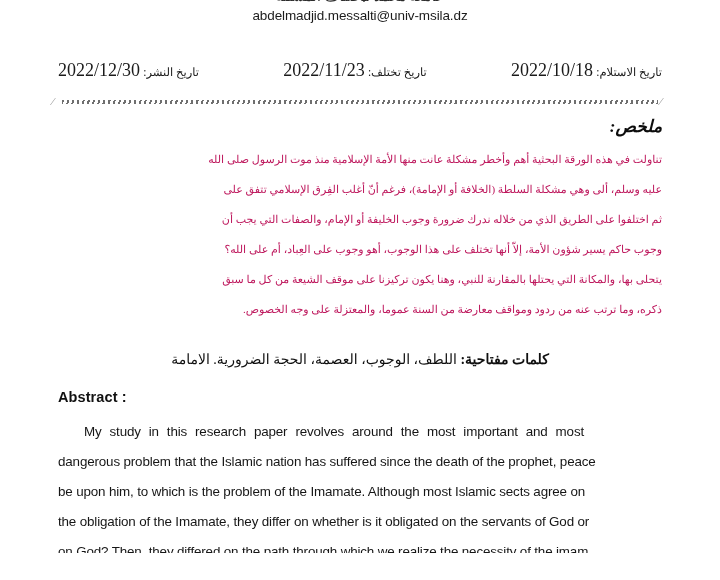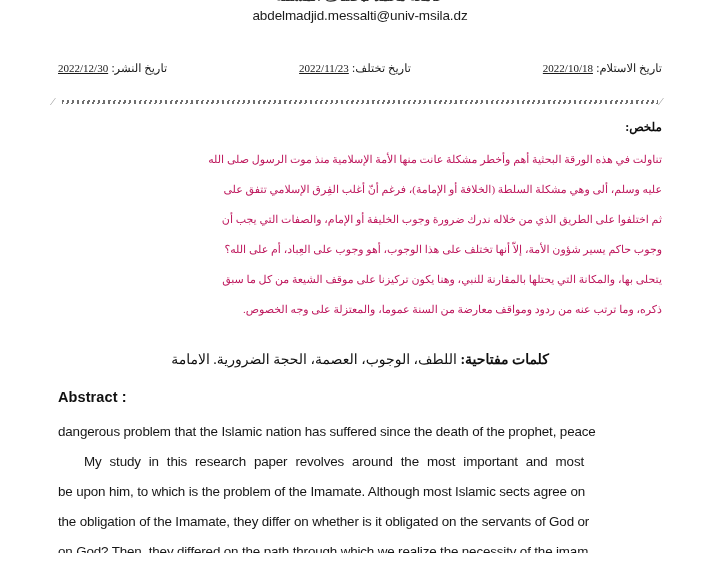--- a/index.html
+++ b/index.html
@@ -66,25 +66,24 @@
     color: #1a1a1a;
   }
   .date-item {
     white-space: nowrap;
     font-family: "Liberation Serif", "DejaVu Serif", serif;
   }
   .date-label {
     font-size: 11.5px;
   }
   .date-value {
-    font-size: 11px;
+    font-size: 18px;
     direction: ltr;
     unicode-bidi: embed;
     display: inline-block;
-    text-decoration: underline;
   }
 
   
   .divider-wrap {
     position: absolute;
     top: 96px;
     left: 52px;
     width: 616px;
     height: 12px;
   }
@@ -117,25 +116,26 @@
   
   .ar-block {
     position: absolute;
     top: 118px;
     left: 58px;
     width: 604px;
     direction: rtl;
     text-align: right;
   }
   .ar-heading {
-    font-size: 12px;
+    font-size: 17px;
     font-weight: bold;
     color: #0d0d0d;
     margin: 0 0 8px 0;
     line-height: 18px;
+    font-style: italic;
   }
   .ar-para {
     margin: 0;
     font-size: 11px;
     line-height: 30px;
     color: #be185d;
     text-align: justify;
   }
   .ar-para .ar-line {
     display: block;
@@ -242,22 +242,22 @@
       <span>اللطف، الوجوب، العصمة، الحجة الضرورية.  الامامة</span>
     </p>
 
   </div>
 
   <div class="en-block">
 
     <h2 class="en-heading">Abstract :</h2>
 
     <p class="en-para">
+      <span class="en-line first">My study in this research paper revolves around the most important and most</span>
       <span class="en-line">dangerous problem that the Islamic nation has suffered since the death of the prophet, peace</span>
-      <span class="en-line first">My study in this research paper revolves around the most important and most</span>
       <span class="en-line">be upon him, to which is the problem of the Imamate. Although most Islamic sects agree on</span>
       <span class="en-line">the obligation of the Imamate, they differ on whether is it obligated on the servants of God or</span>
       <span class="en-line clipped">on God? Then, they differed on the path through which we realize the necessity of the imam,</span>
     </p>
 
   </div>
 
 </div>
 
 </body></html>

